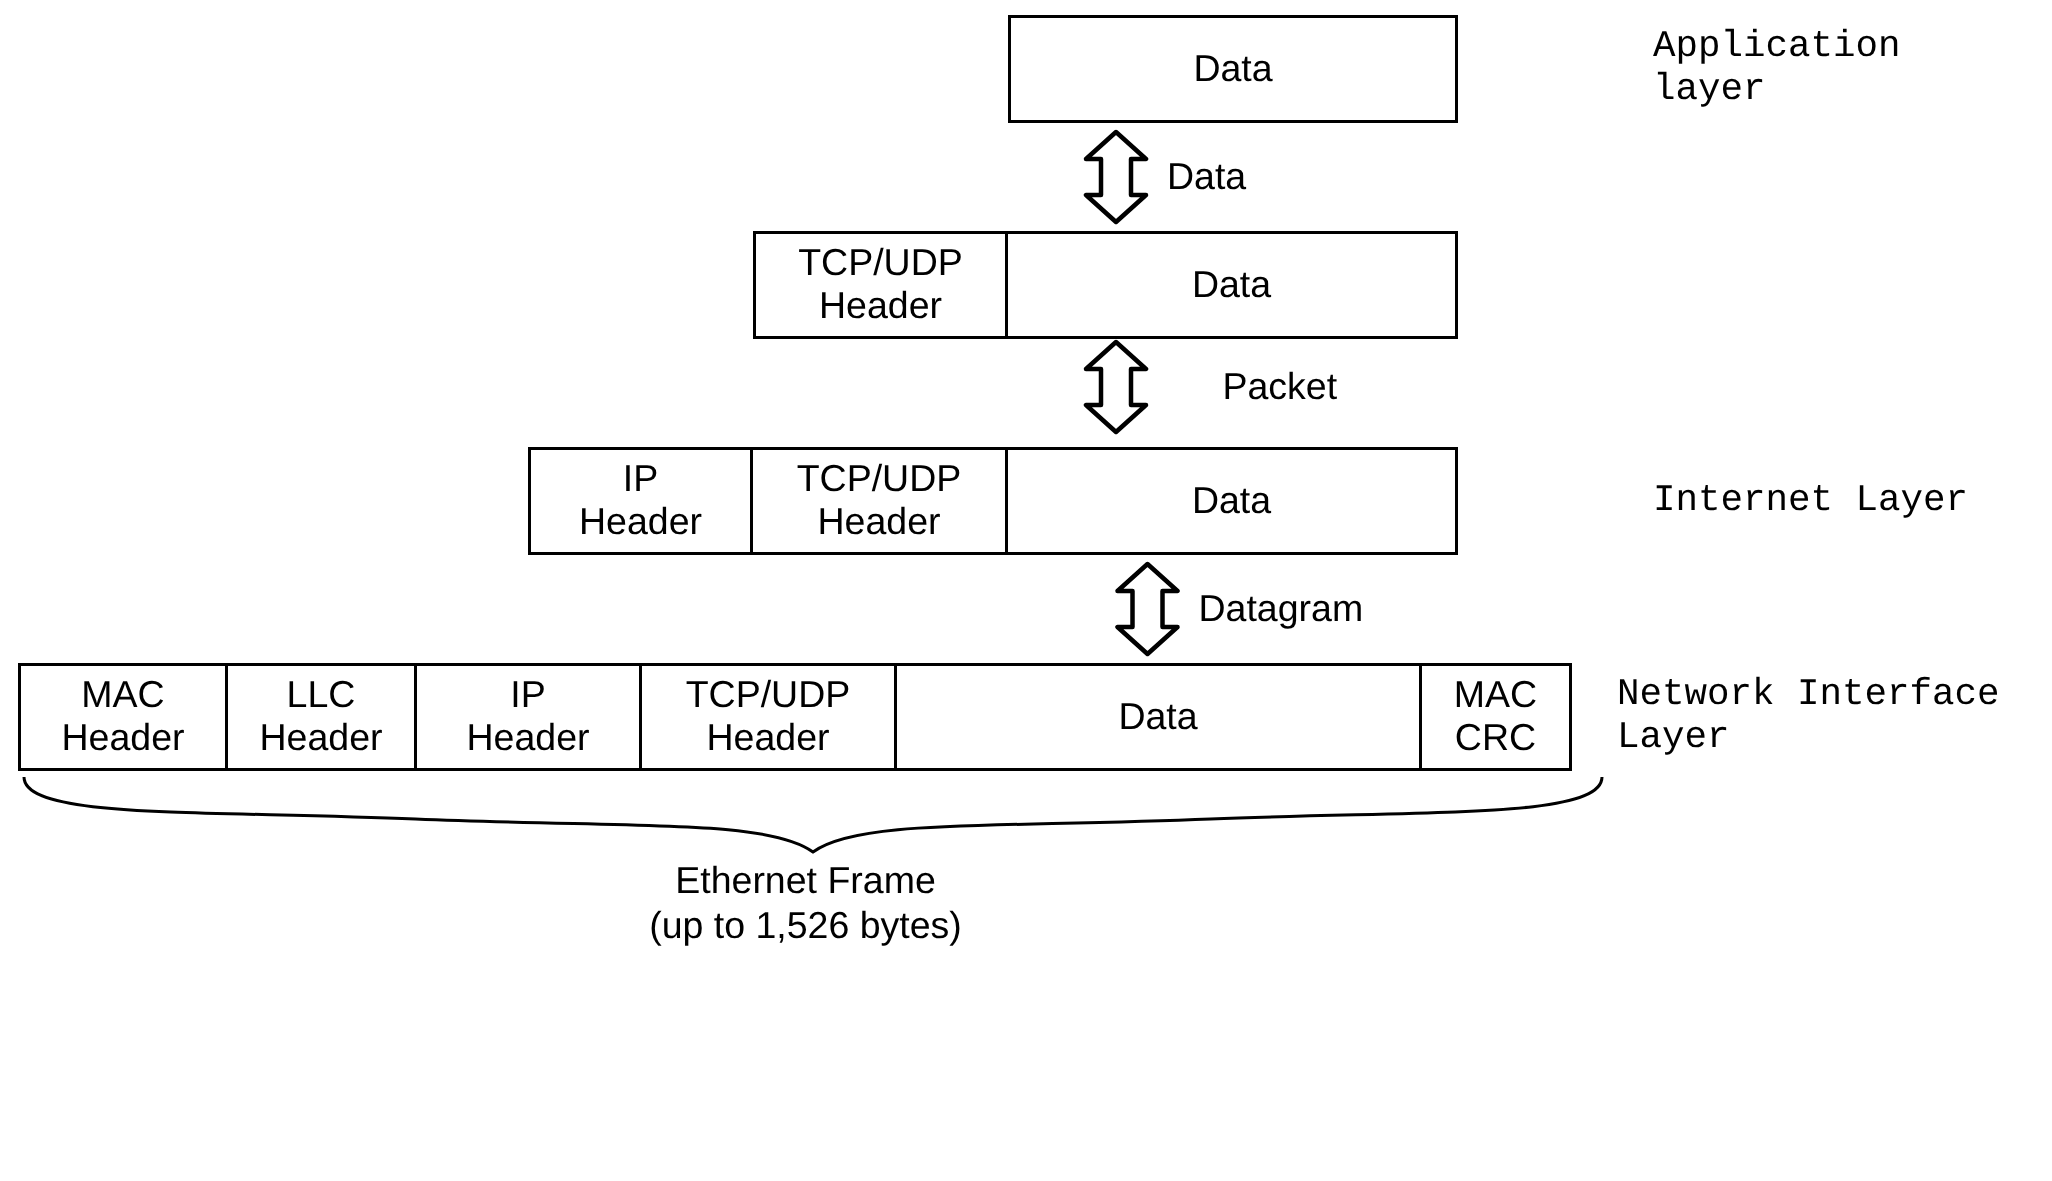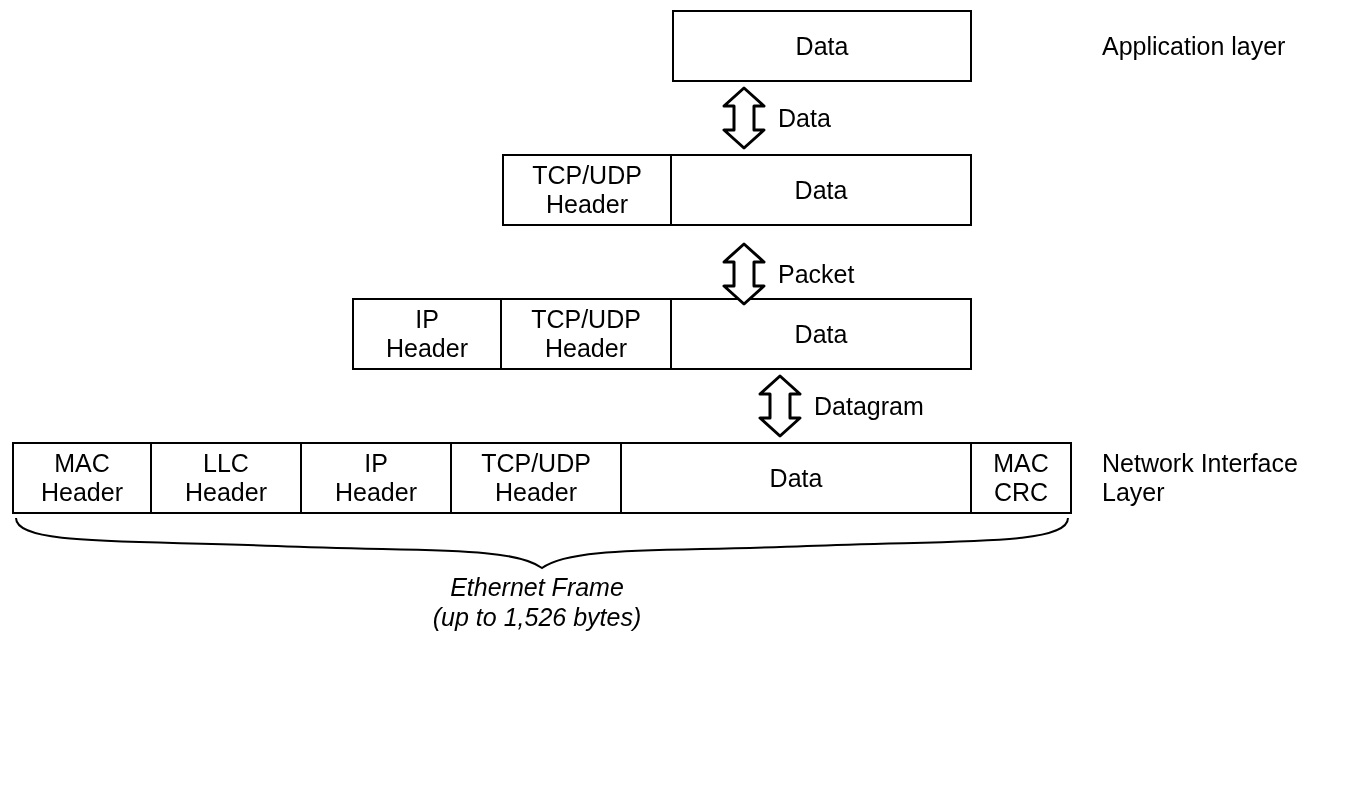--- a/index.html
+++ b/index.html
@@ -37,40 +37,40 @@
     text-align: center;
     line-height: 1.15;
     padding: 2px 6px;
     white-space: pre-line;
   }
   .cell + .cell { border-left: none; }
   .layer-label {
     margin-left: 22px;
     line-height: 1.15;
     white-space: pre-line;
+    font-family: Liberation Mono, monospace;
   }
   .arrow-slot {
     height: 72px;
     position: relative;
   }
   .arrow-wrap {
     position: absolute;
     display: flex;
     align-items: center;
   }
   .arrow-svg {
     display: block;
   }
   .arrow-label {
     margin-left: 10px;
   }
   .brace-area {
     position: relative;
     height: 130px;
-    font-style: italic;
   }
   .brace-svg {
     position: absolute;
     left: 0;
     top: 2px;
   }
   .brace-caption {
     position: absolute;
     left: 0;
     top: 58px;
@@ -108,55 +108,56 @@
     <div class="spacer" style="width:490px"></div>
     <div class="boxes">
       <div class="cell" style="width:170px">TCP/UDP
 Header</div>
       <div class="cell" style="width:300px">Data</div>
     </div>
     <div class="spacer" style="width:108px"></div>
   </div>
 
   <div class="arrow-slot">
-    <div class="arrow-wrap" style="left:708px; top:16px;">
+    <div class="arrow-wrap" style="left:708px; top:0;gap:37px;">
       <svg class="arrow-svg" width="48" height="64" viewBox="0 0 48 64">
         <polygon points="24,2 44,20 34,20 34,44 44,44 24,62 4,44 14,44 14,20 4,20" fill="#ffffff" stroke="#000" stroke-width="3" stroke-linejoin="round"></polygon>
       </svg>
       <span class="arrow-label">Packet</span>
     </div>
   </div>
 
   <div class="row">
     <div class="spacer" style="width:340px"></div>
     <div class="boxes">
       <div class="cell" style="width:150px">IP
 Header</div>
       <div class="cell" style="width:170px">TCP/UDP
 Header</div>
       <div class="cell" style="width:300px">Data</div>
     </div>
     <div class="spacer" style="width:108px"></div>
+    <div class="layer-label">Internet Layer</div>
   </div>
 
   <div class="arrow-slot">
-    <div class="arrow-wrap" style="left:744px; top:4px;">
+    <div class="arrow-wrap" style="left:729px; top:4px;">
       <svg class="arrow-svg" width="48" height="64" viewBox="0 0 48 64">
         <polygon points="24,2 44,20 34,20 34,44 44,44 24,62 4,44 14,44 14,20 4,20" fill="#ffffff" stroke="#000" stroke-width="3" stroke-linejoin="round"></polygon>
       </svg>
       <span class="arrow-label">Datagram</span>
     </div>
   </div>
 
   <div class="row">
     <div class="spacer" style="width:0px"></div>
     <div class="boxes">
       <div class="cell" style="width:140px">MAC
 Header</div>
-      <div class="cell" style="width:150px">LLC
+      <div class="cell" style="width:126px">LLC
 Header</div>
       <div class="cell" style="width:150px">IP
 Header</div>
       <div class="cell" style="width:170px">TCP/UDP
 Header</div>
       <div class="cell" style="width:350px">Data</div>
       <div class="cell" style="width:100px">MAC
 CRC</div>
     </div>
     <div class="layer-label" style="margin-left:30px">Network Interface

